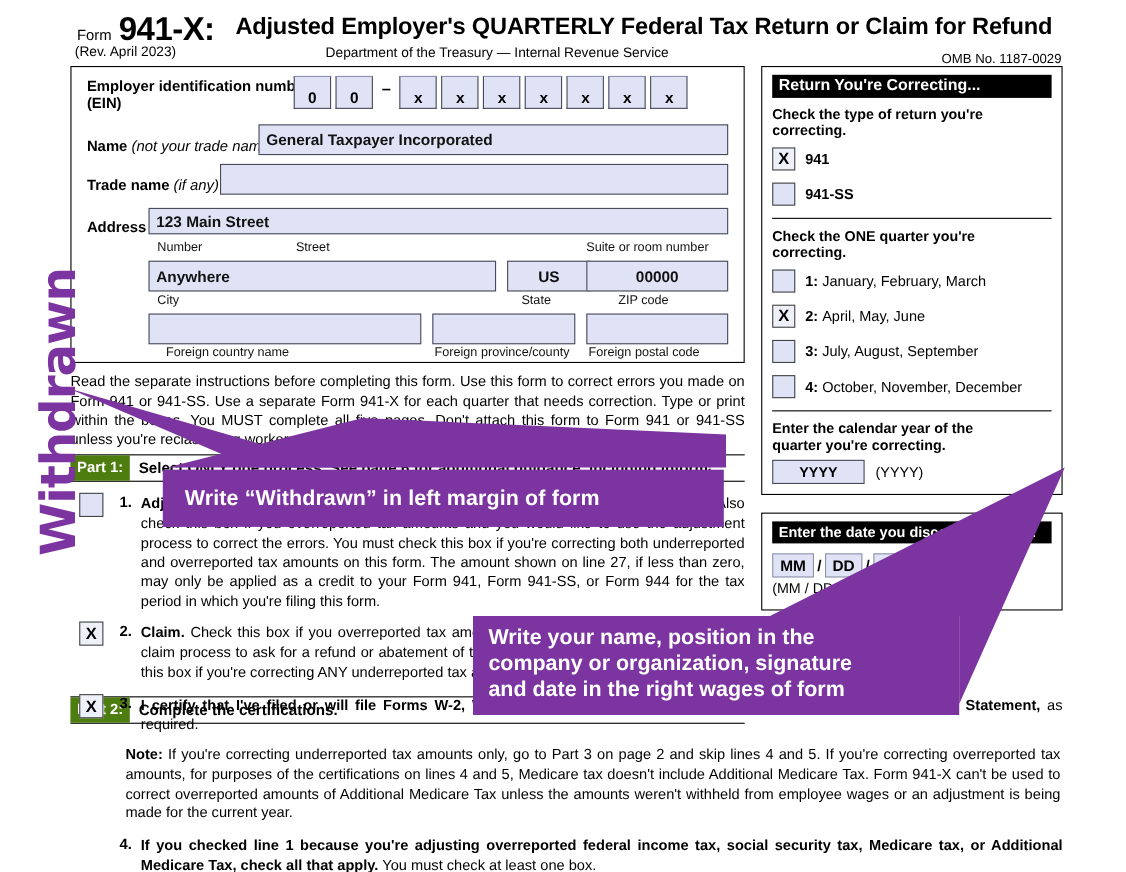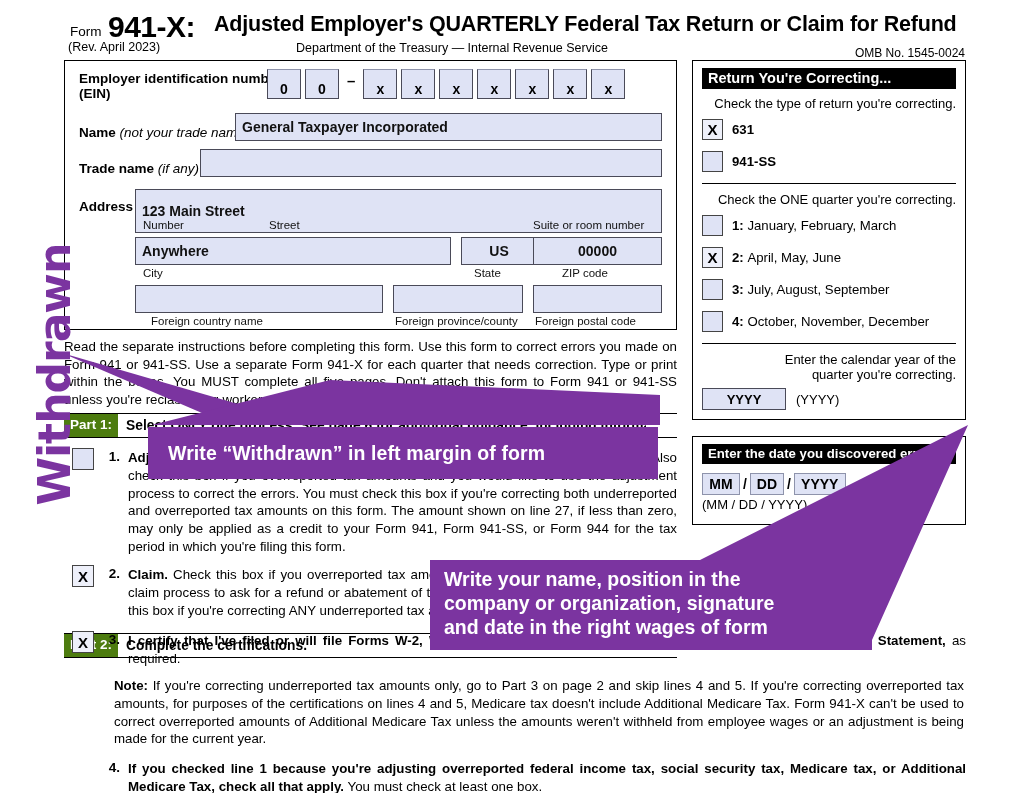--- a/index.html
+++ b/index.html
@@ -233,23 +233,22 @@
   .panel-hdr {
     background: #000;
     color: #fff;
     font-size: 14.5px;
     font-weight: bold;
     padding: 2px 6px 3px 6px;
     margin-bottom: 7px;
   }
   .panel-q {
     font-size: 13px;
-    font-weight: normal;
+    font-weight: bold;
     margin: 4px 0 8px 0;
-    text-align: right;
   }
   .opt {
     display: flex;
     align-items: center;
     margin-bottom: 11px;
   }
   .opt .cbox { margin-left: 0; margin-top: 0; width: 21px; height: 21px; }
   .opt .olabel {
     font-size: 13.2px;
     font-weight: bold;
@@ -361,21 +360,21 @@
 <div id="page">
 
   <div id="form-sheet">
 
     <div class="masthead">
       <span class="m-form-label">Form</span>
       <span class="m-formno">941-X:</span>
       <span class="m-rev">(Rev. April 2023)</span>
       <span class="m-title">Adjusted Employer's QUARTERLY Federal Tax Return or Claim for Refund</span>
       <span class="m-dept">Department of the Treasury — Internal Revenue Service</span>
-      <span class="m-omb">OMB No. 1545-0024</span>
+      <span class="m-omb">OMB No. 1187-0029</span>
     </div>
 
     <div class="cols">
 
       <div class="col-left">
 
         <div class="entity-box">
 
           <div style="position:absolute;left:14px;top:10px;">
             <div class="lbl">Employer identification number</div>
@@ -400,21 +399,21 @@
           </div>
           <div class="fld" style="position:absolute;left:170px;top:52px;width:427px;height:28px;">General Taxpayer Incorporated</div>
 
           <div style="position:absolute;left:14px;top:100px;" class="lbl">
             <span>Trade name</span>
             <i>(if any)</i>
           </div>
           <div class="fld empty" style="position:absolute;left:135px;top:88px;width:462px;height:28px;"></div>
 
           <div style="position:absolute;left:14px;top:138px;" class="lbl">Address</div>
-          <div class="fld" style="position:absolute;left:70px;top:128px;width:527px;height:44px;">123 Main Street</div>
+          <div class="fld" style="position:absolute;left:70px;top:128px;width:527px;height:24px;">123 Main Street</div>
           <div class="sub" style="position:absolute;left:78px;top:158px;">Number</div>
           <div class="sub" style="position:absolute;left:204px;top:158px;">Street</div>
           <div class="sub" style="position:absolute;left:468px;top:158px;">Suite or room number</div>
 
           <div class="fld" style="position:absolute;left:70px;top:176px;width:316px;height:28px;">Anywhere</div>
           <div class="fld" style="position:absolute;left:396px;top:176px;width:76px;height:28px;justify-content:center;padding-left:0;">US</div>
           <div class="fld" style="position:absolute;left:468px;top:176px;width:129px;height:28px;justify-content:center;padding-left:0;">00000</div>
           <div class="sub" style="position:absolute;left:78px;top:206px;">City</div>
           <div class="sub" style="position:absolute;left:409px;top:206px;">State</div>
           <div class="sub" style="position:absolute;left:497px;top:206px;">ZIP code</div>
@@ -457,21 +456,21 @@
       </div>
 
       <div class="col-right">
 
         <div class="panel">
           <div class="panel-hdr">Return You're Correcting...</div>
           <div class="panel-q">Check the type of return you're correcting.</div>
 
           <div class="opt">
             <div class="cbox checked">X</div>
-            <div class="olabel">631</div>
+            <div class="olabel">941</div>
           </div>
           <div class="opt">
             <div class="cbox"></div>
             <div class="olabel">941-SS</div>
           </div>
 
           <div class="rule"></div>
           <div class="panel-q">Check the ONE quarter you're correcting.</div>
 
           <div class="opt">

